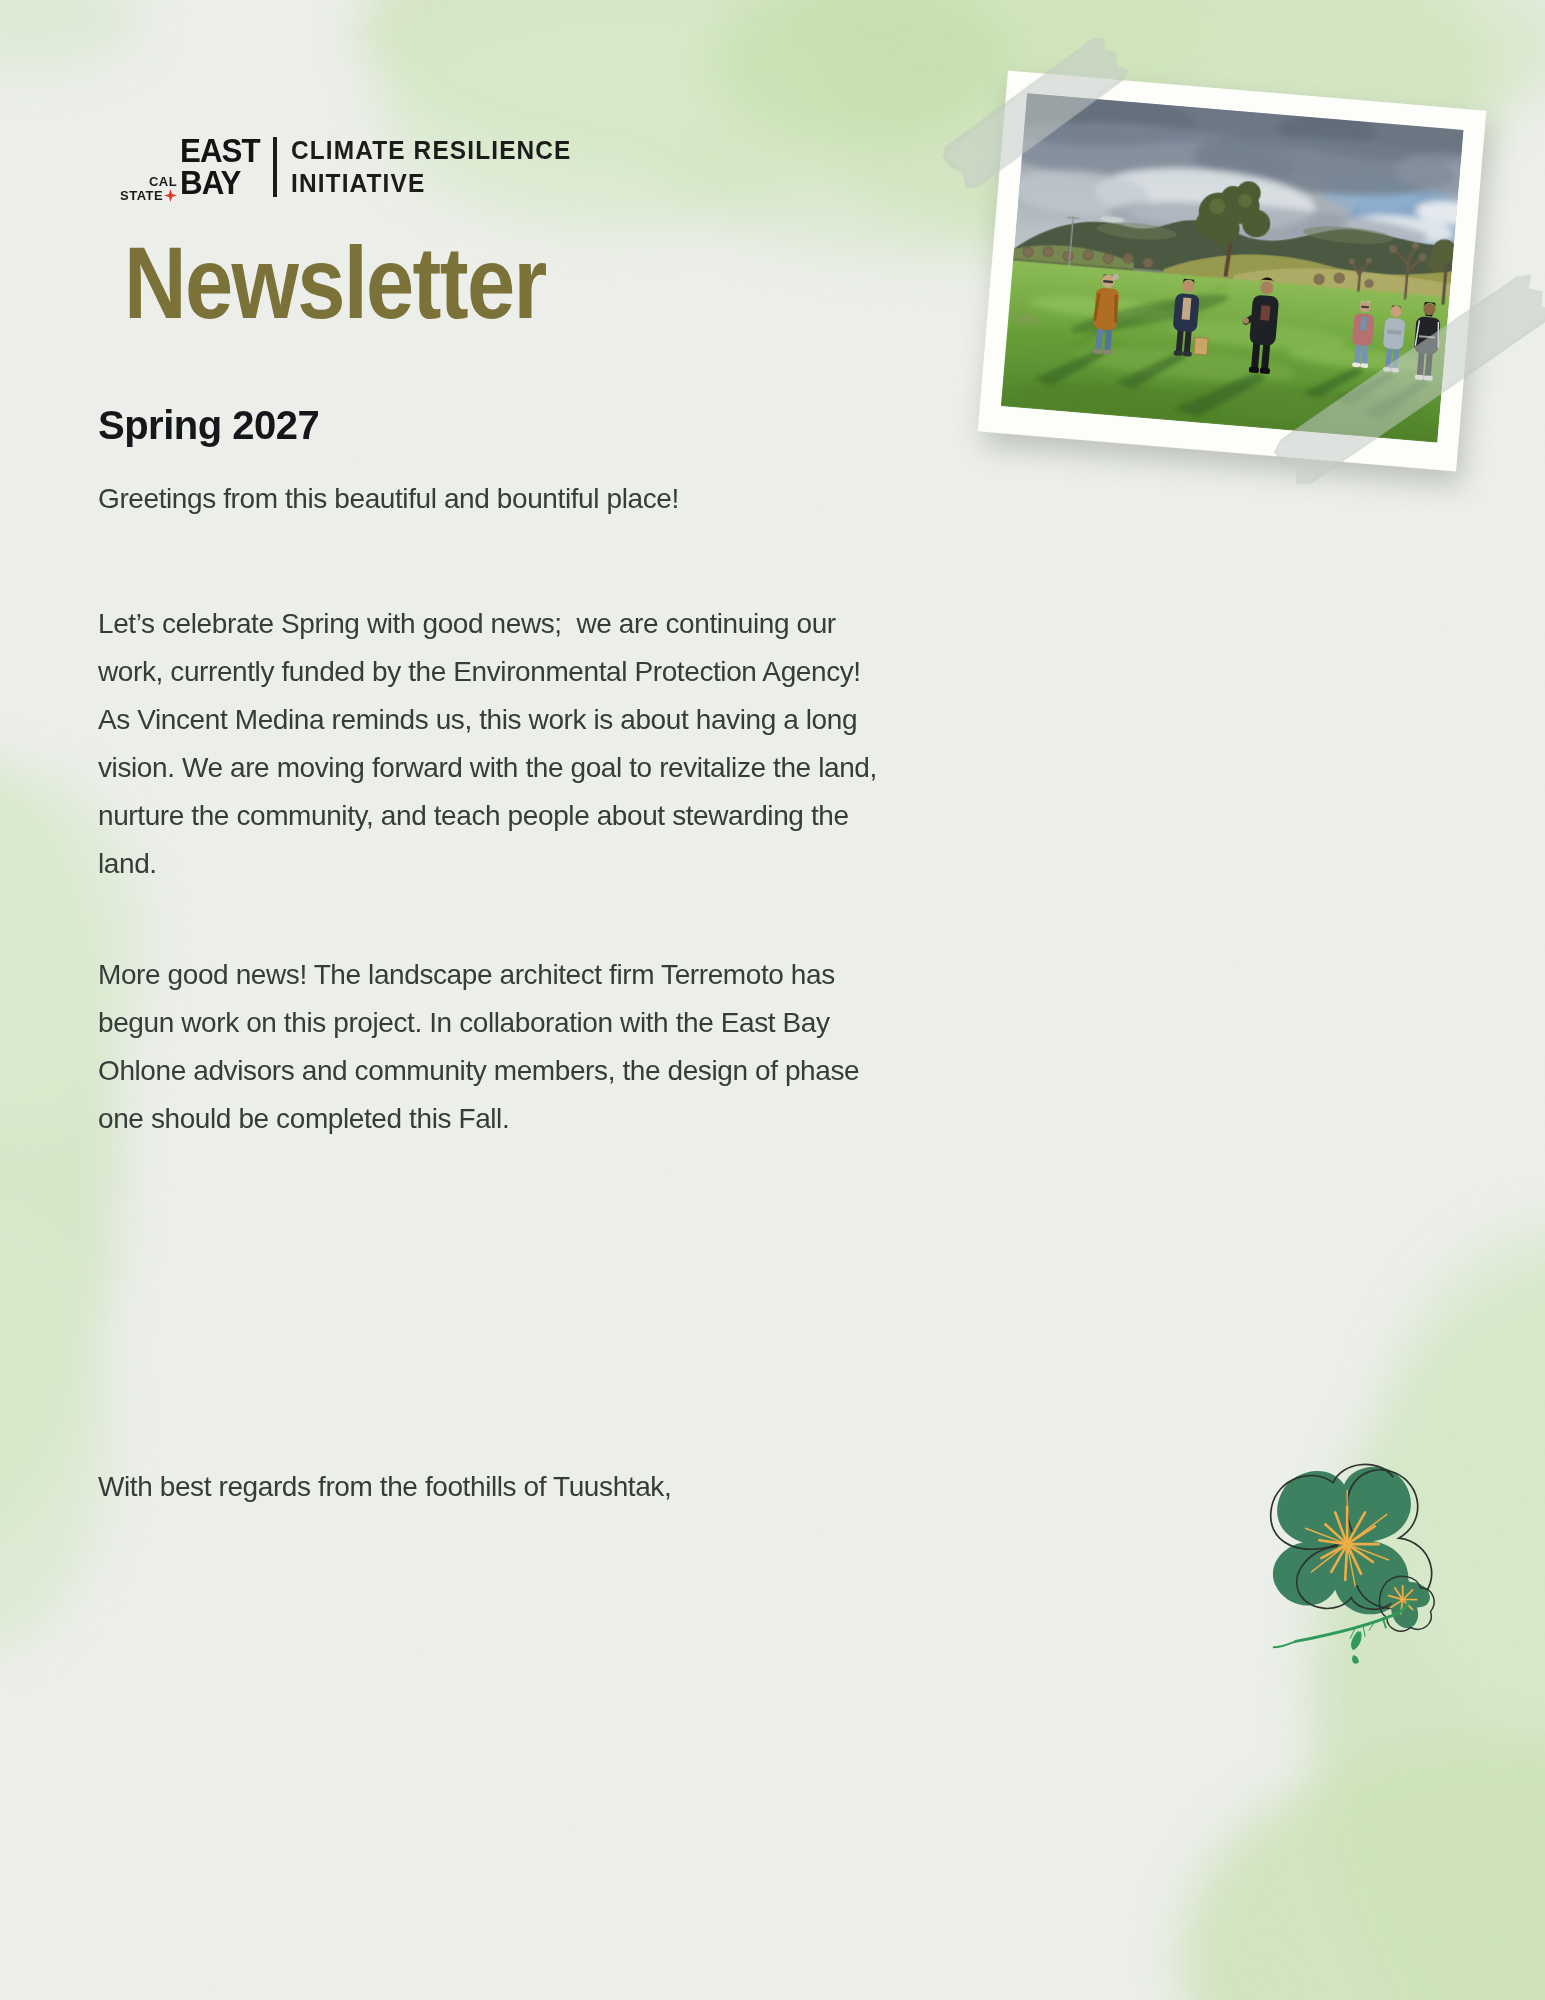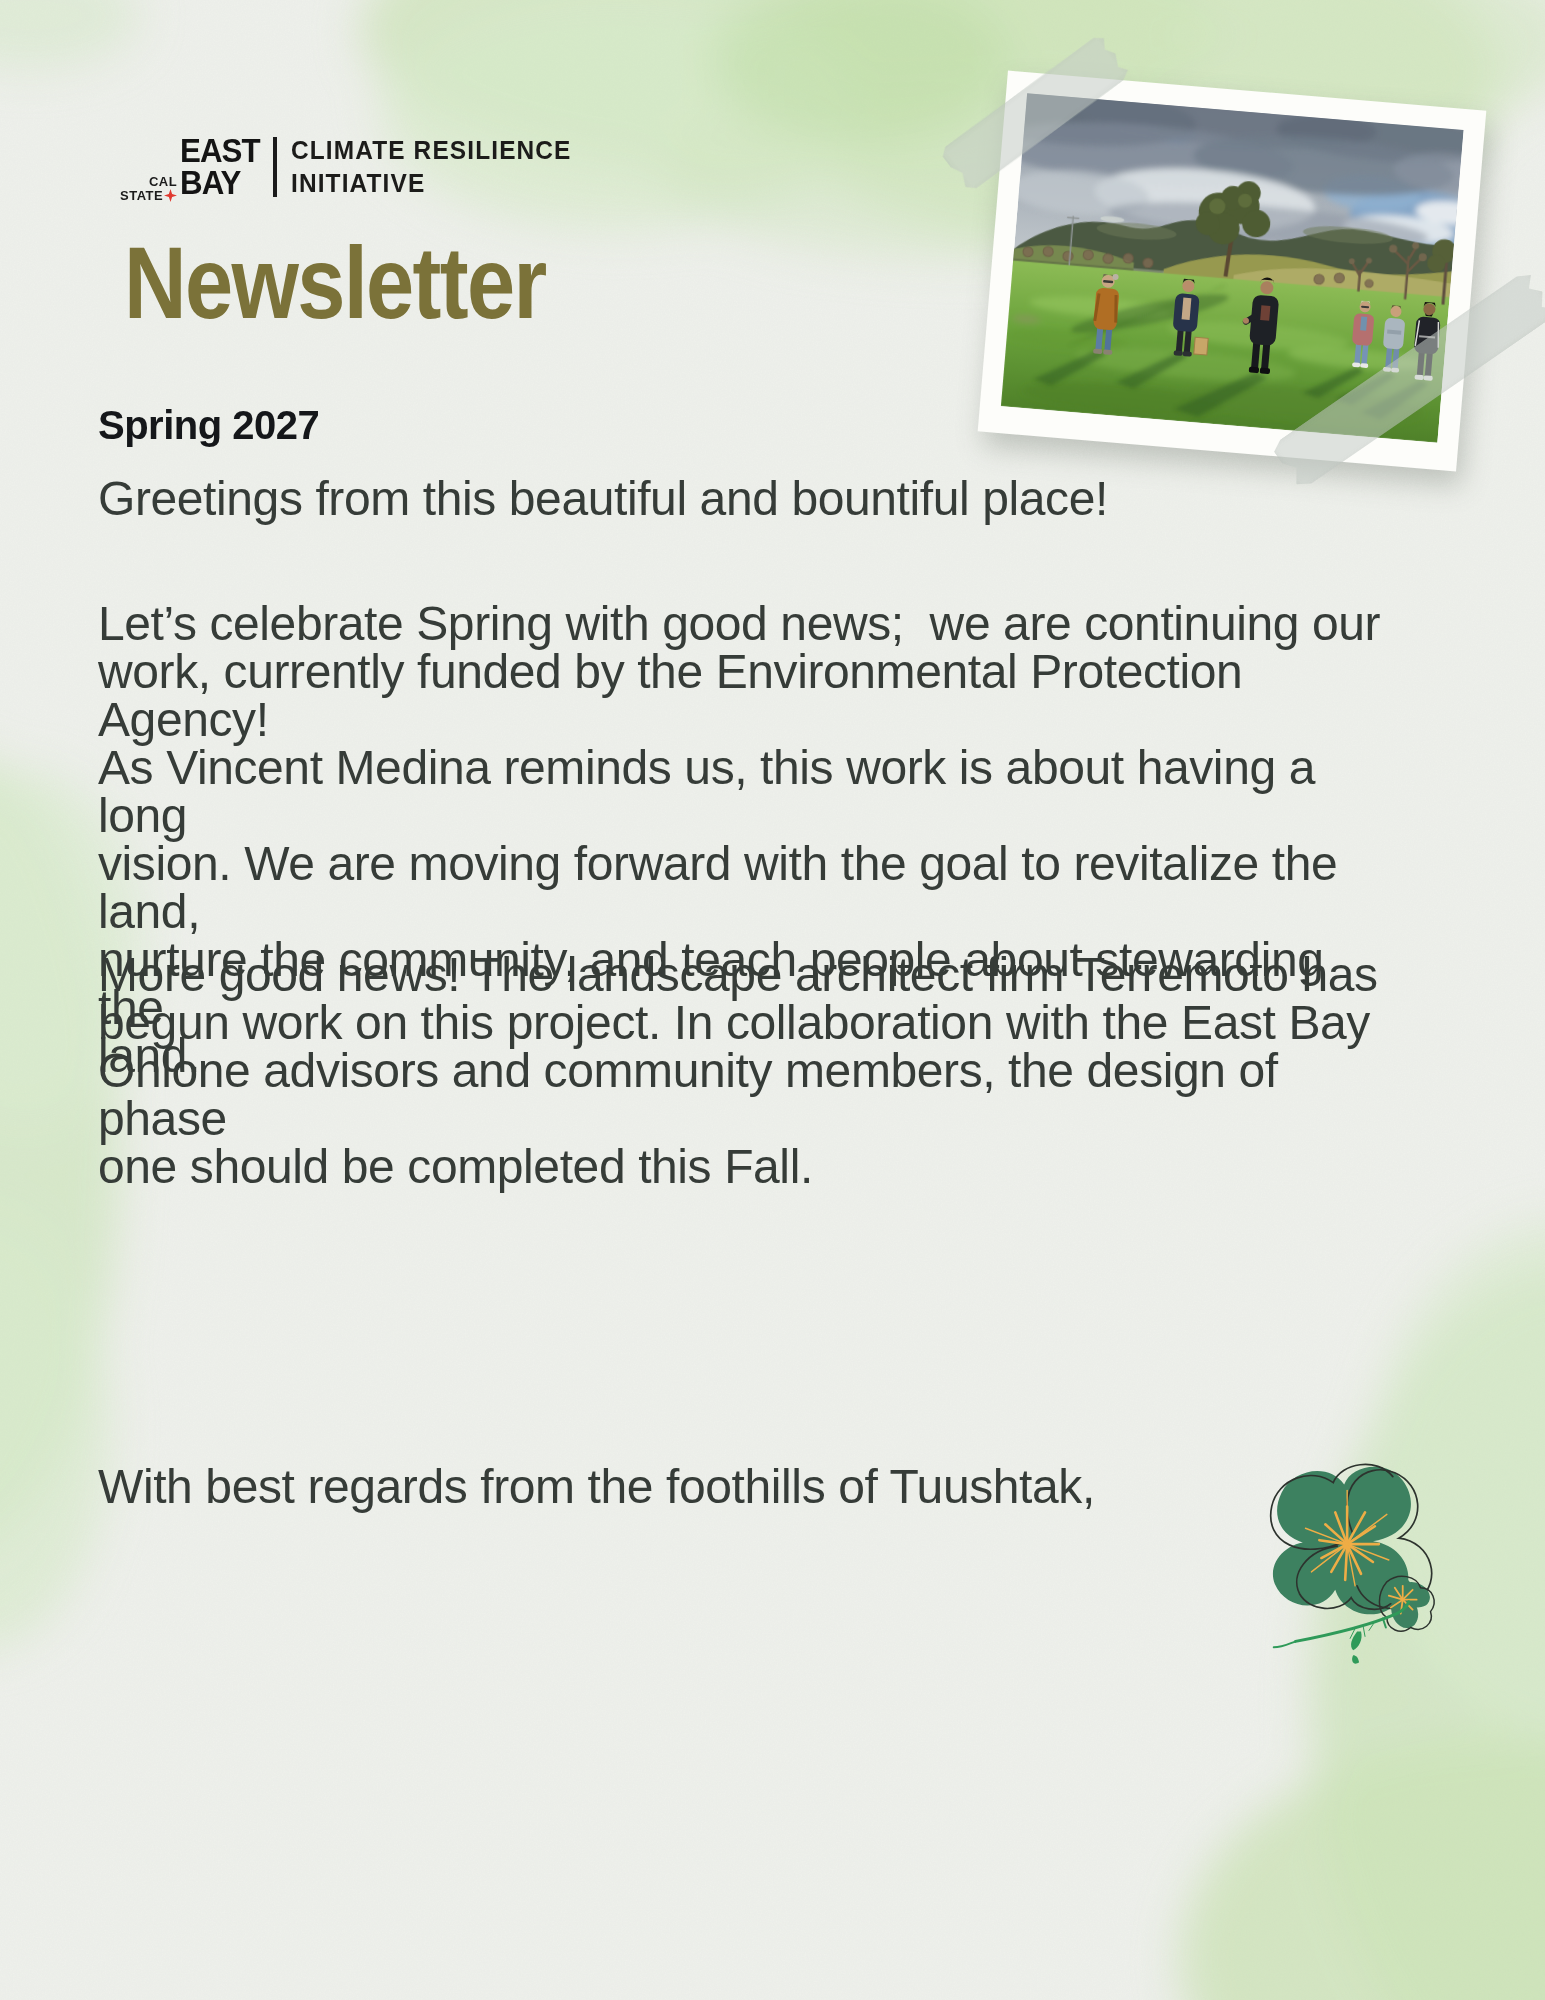--- a/index.html
+++ b/index.html
@@ -26,21 +26,21 @@
     color:#1c1c1a;transform:scaleX(.94);transform-origin:0 50%;white-space:nowrap;}
 
   
   .title{position:absolute;left:124px;top:232px;font-size:102px;font-weight:800;
     color:#7b7239;letter-spacing:-2px;line-height:1;transform:scaleX(.85);
     transform-origin:0 0;white-space:nowrap;}
   .issue{position:absolute;left:98px;top:403px;font-size:40px;font-weight:700;
     color:#15171a;letter-spacing:-.5px;}
 
   
-  .bodytext{position:absolute;left:98px;color:#363c38;font-size:48px;line-height:48px;
+  .bodytext{position:absolute;left:98px;color:#363c38;font-size:28px;line-height:48px;
     letter-spacing:-.4px;white-space:pre-wrap;width:1300px;}
   .greeting{top:475px;}
   .para1{top:600px;}
   .para2{top:951px;}
   .para3{top:1211px;}
   .closing{top:1463px;}
   .signature{top:1566px;line-height:64px;}
 
   
   .polaroid{position:absolute;left:992px;top:90px;width:480px;height:362px;

